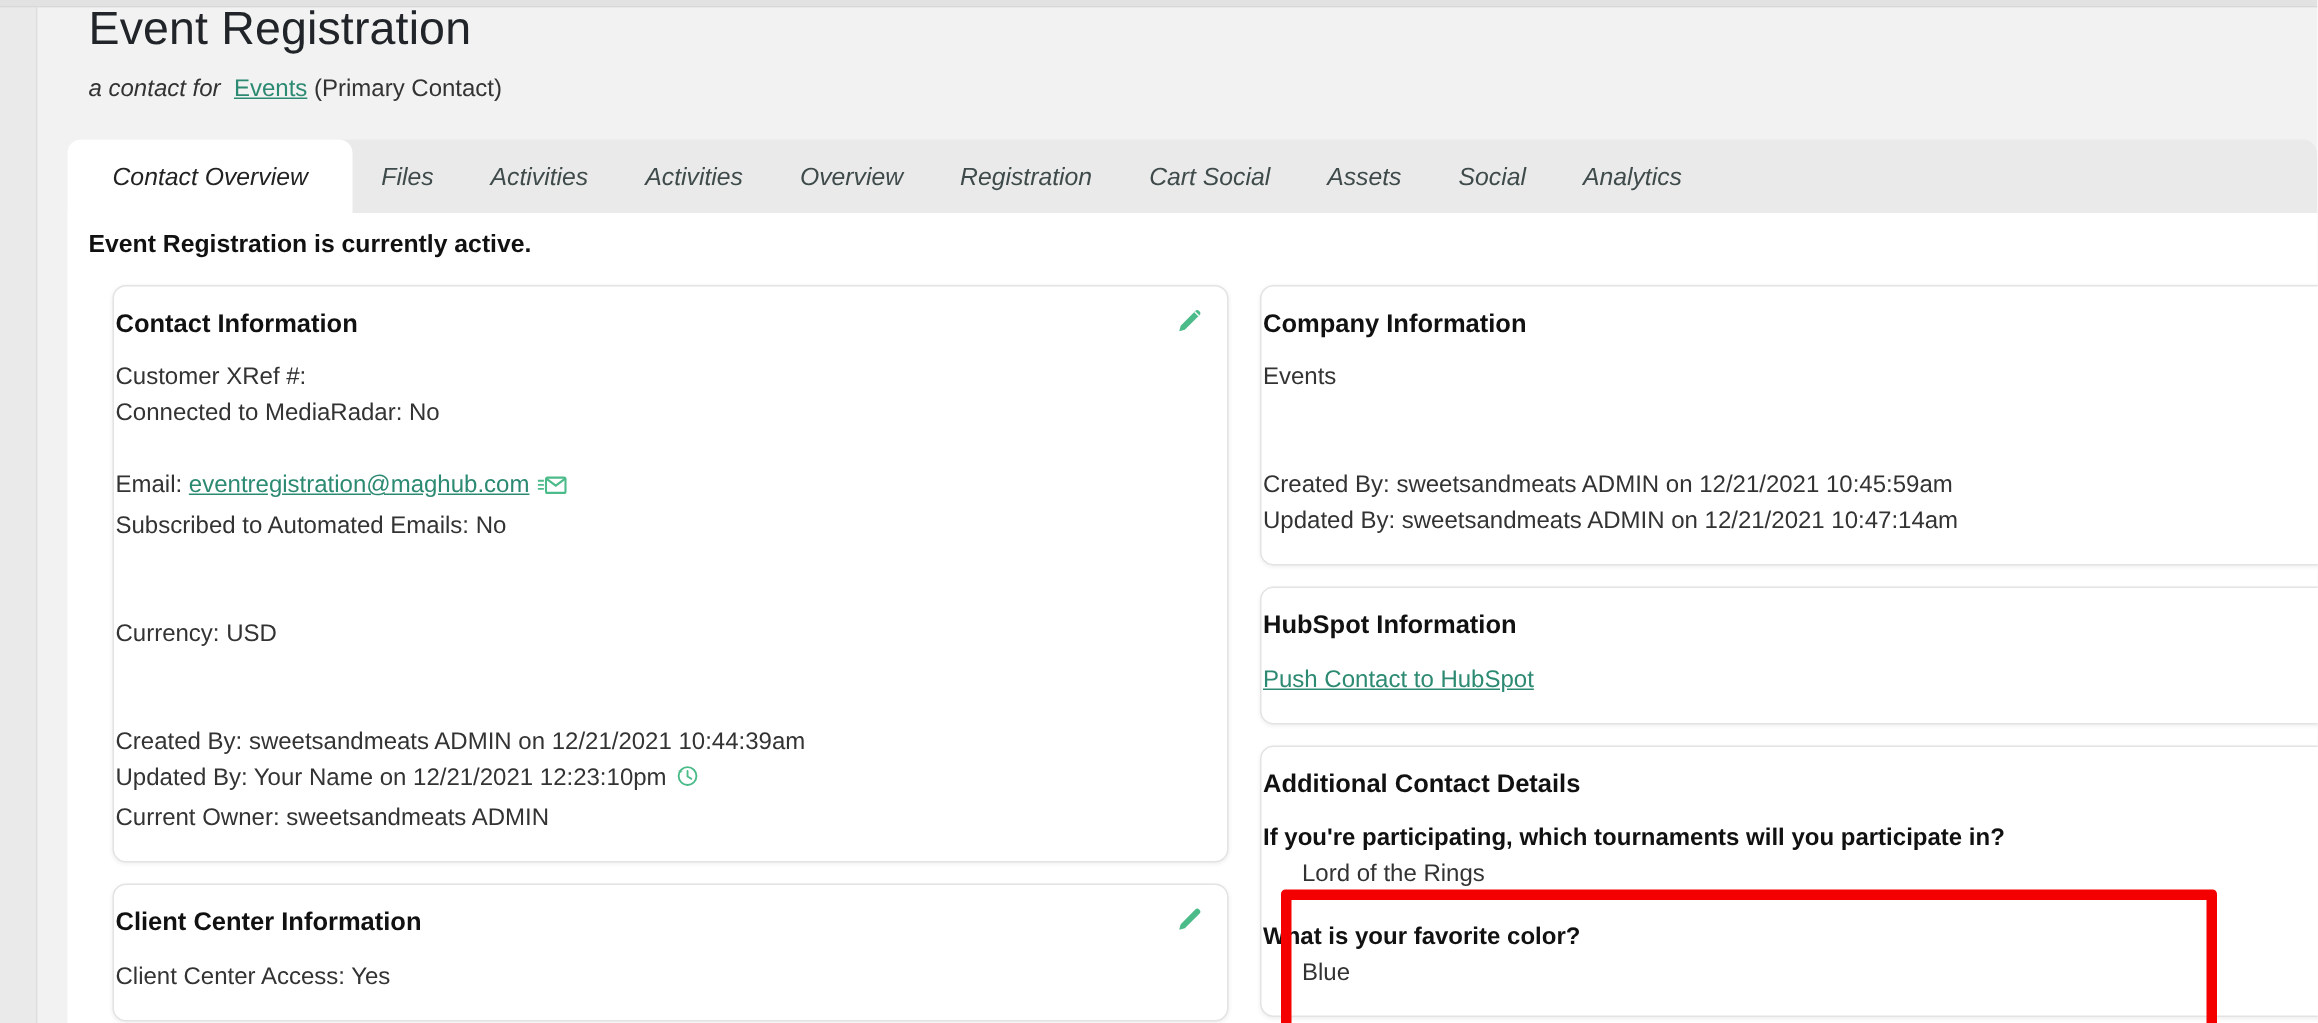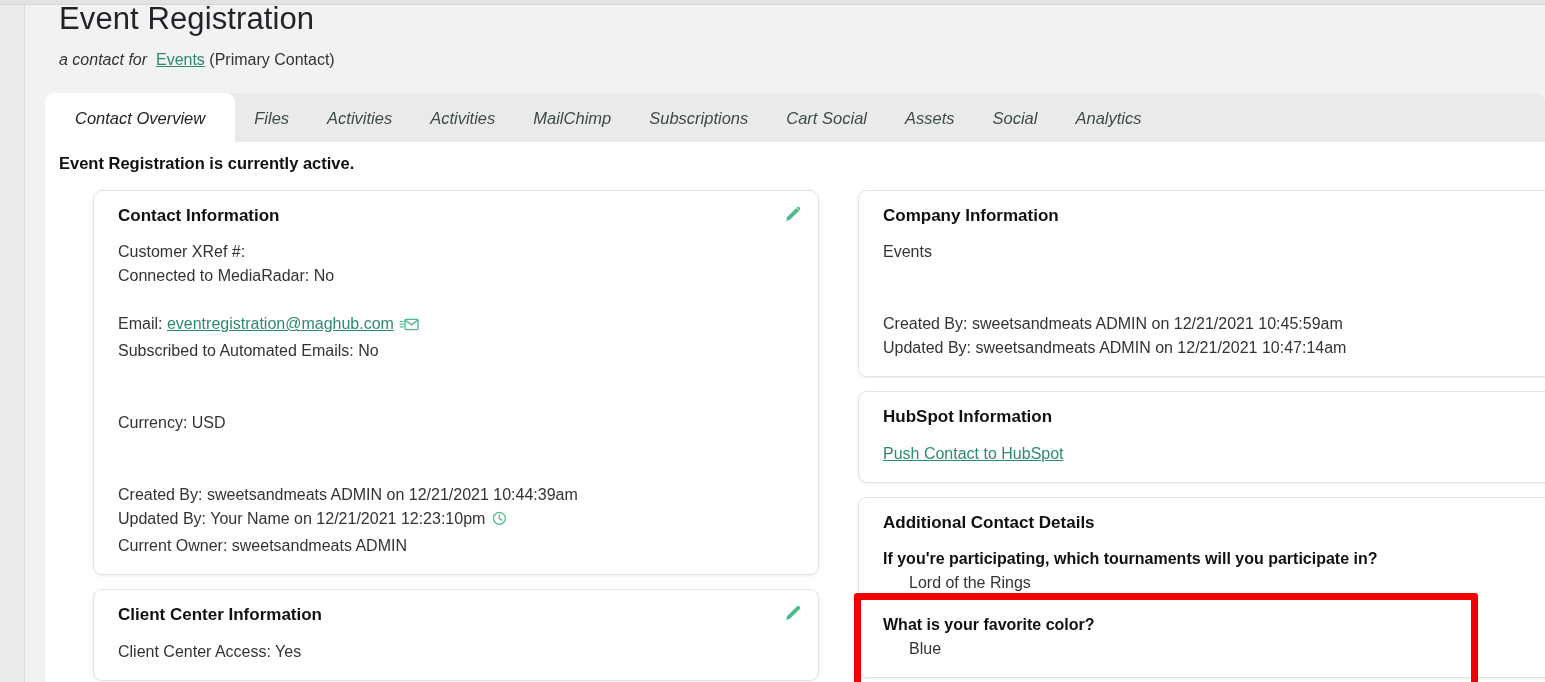--- a/index.html
+++ b/index.html
@@ -87,23 +87,22 @@
   .col-left  { position:absolute; left:30px;  top:48px; width:744px; }
   .col-right { position:absolute; left:795px; top:48px; width:740px; }
 
   
   .card {
     background:#ffffff;
     border:1px solid #e3e3e3;
     border-radius:9px;
     box-shadow: 0 1px 3px rgba(0,0,0,0.07);
     position:relative;
-    padding:14px 18px 16px 24px;
+    padding:14px 18px 16px 1px;
     margin-bottom:14px;
-    margin-left:18px;
   }
   .card-title {
     font-size:17px; font-weight:bold; color:#111;
     margin:0 0 14px 0; line-height:1.25;
   }
   .card-line {
     font-size:16px; color:#333; line-height:24px; white-space:nowrap;
   }
   .muted-gap { height:24px; }
 
@@ -153,22 +152,22 @@
       <span class="ital">a contact for</span>
       <span>&nbsp;</span><a class="link">Events</a><span>&nbsp;</span><span>(Primary Contact)</span>
     </div>
 
     <div class="tabstrip"></div>
     <div class="tabs">
       <div class="tab active">Contact Overview</div>
       <div class="tab">Files</div>
       <div class="tab">Activities</div>
       <div class="tab">Activities</div>
-      <div class="tab">MailChimp</div>
-      <div class="tab">Subscriptions</div>
+      <div class="tab">Overview</div>
+      <div class="tab">Registration</div>
       <div class="tab">Cart Social</div>
       <div class="tab">Assets</div>
       <div class="tab">Social</div>
       <div class="tab">Analytics</div>
     </div>
 
     <div class="panel">
 
       <div class="status-line">Event Registration is currently active.</div>
 

